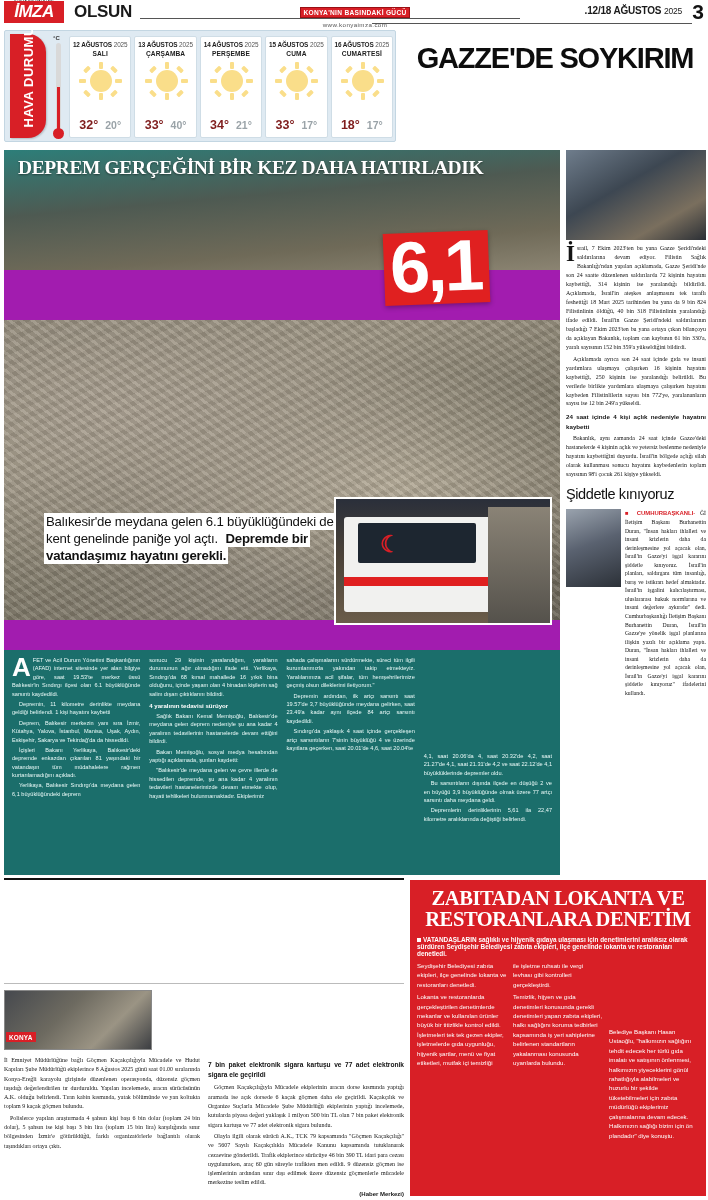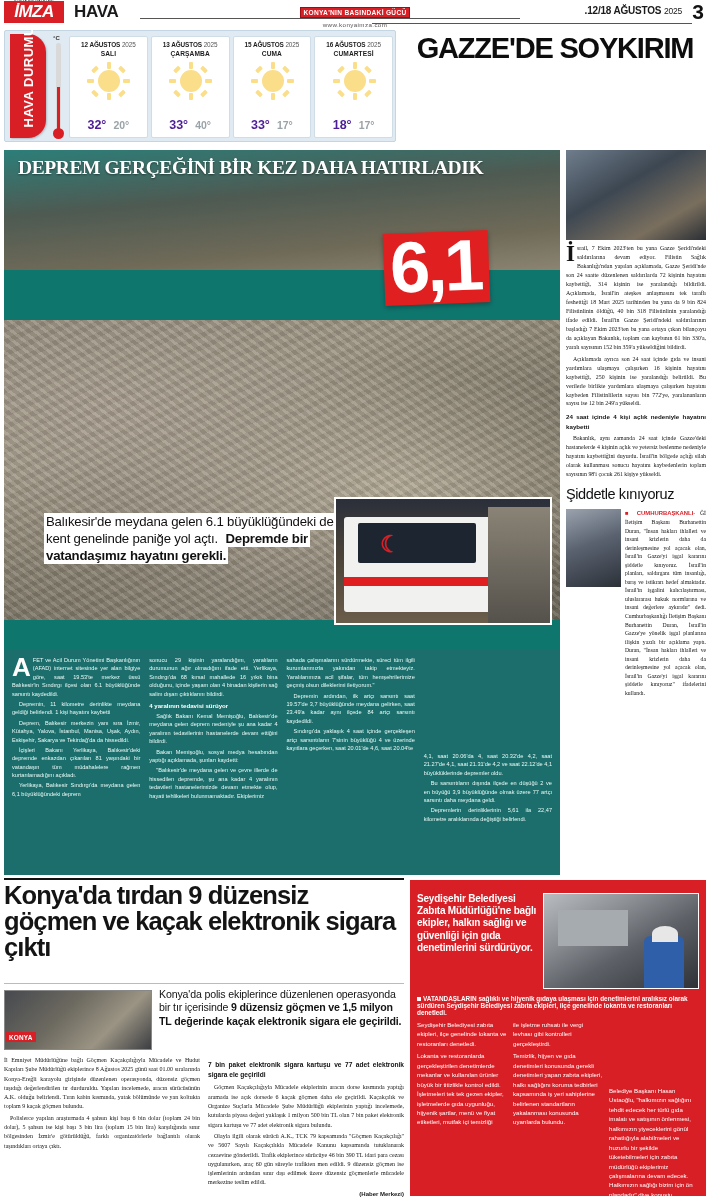--- a/index.html
+++ b/index.html
@@ -74,44 +74,44 @@
     flex:1; background:#fff; border:1px solid #cfdde6; border-radius:2px;
     display:flex; flex-direction:column; align-items:center; padding-top:4px;
   }
   .wc-date { font-size:6.4px; font-weight:bold; color:#1d1d1d; letter-spacing:-0.1px; white-space:nowrap;}
   .wc-date .y { font-weight:normal; color:#555; }
   .wc-day { font-size:6.6px; font-weight:bold; color:#1d1d1d; margin-top:2px; letter-spacing:0.1px;}
   .wc-icon { margin-top:5px; width:44px; height:40px; position:relative; }
   .sun-core { position:absolute; left:12px; top:8px; width:22px; height:22px; background:#fade8a; border-radius:50%; }
   .ray { position:absolute; background:#fade8a; border-radius:1px; }
   .wc-temps { margin-top:auto; margin-bottom:5px; display:flex; align-items:baseline; gap:7px; }
-  .t-hi { font-size:12.5px; font-weight:bold; color:#4c1d95; }
+  .t-hi { font-size:12.5px; font-weight:bold; color:#7f1d1d; }
   .t-lo { font-size:10.5px; font-weight:bold; color:#9aa3a8; }
 
   
   .gaza-top { position:absolute; left:404px; top:30px; width:302px; height:112px; }
   .gz-kicker {
     font-family:"Liberation Serif", serif; font-size:16.5px; font-weight:bold;
     text-align:center; color:#111; letter-spacing:-0.2px; margin-top:2px;
   }
   .gz-title {
     font-size:29px; font-weight:bold; text-align:center; color:#0d0d0d;
-    letter-spacing:-1.2px; line-height:1; margin-top:4px;
+    letter-spacing:-1.2px; line-height:1; margin-top:14px;
     font-family:"Liberation Sans", sans-serif;
   }
   .gz-sum {
     font-family:"Liberation Serif", serif; font-size:10.2px; font-weight:bold;
     text-align:center; line-height:1.22; color:#111; margin-top:4px; padding:0 2px;
   }
   .gz-sum span { background:#fdf14f; box-decoration-break: clone; -webkit-box-decoration-break: clone; }
 
   
   .quake {
     position:absolute; left:4px; top:150px; width:556px; height:500px;
-    background:#0f766e; overflow:hidden;
+    background:#a21caf; overflow:hidden;
   }
   .q-photo-top {
     position:absolute; left:0; top:0; width:556px; height:120px;
     background:linear-gradient(175deg,#2d7e79 0%,#4e5a52 40%,#6f6a58 75%,#8b8472 100%);
   }
   .q-kicker {
     position:absolute; left:14px; top:7px; z-index:4;
     font-size:19.5px; font-weight:bold; color:#fff;
     letter-spacing:-0.4px; text-shadow:0 1px 2px rgba(0,0,0,.45);
     font-family:"Liberation Serif", serif;
@@ -249,21 +249,21 @@
   .z-col .sp { display:block; height:66px; }
 </style>
 </head>
 <body>
 
 <div class="page">
 
   <div class="masthead">
     <div class="mh-logo-top">KONYA'NIN GAZETESİ</div>
     <div class="mh-logo">İMZA</div>
-    <div class="mh-section">HAVA</div>
+    <div class="mh-section">OLSUN</div>
     <div class="mh-rule"></div>
     <div class="mh-rule2"></div>
     <div class="mh-center">
       <div class="mh-slogan">KONYA'NIN BASINDAKİ GÜCÜ</div>
       <div class="mh-url">www.konyaimza.com</div>
     </div>
     <div class="mh-date"><span>.12</span><span>/18 AĞUSTOS</span> <span class="yr">2025</span></div>
     <div class="mh-pageno">3</div>
   </div>
 
@@ -312,20 +312,39 @@
           <div class="ray" style="left:34px;top:4px;width:4px;height:7px;transform:rotate(-45deg)"></div>
           <div class="ray" style="left:7px;top:28px;width:4px;height:7px;transform:rotate(-45deg)"></div>
           <div class="ray" style="left:34px;top:28px;width:4px;height:7px;transform:rotate(45deg)"></div>
         </div>
         <div class="wc-temps">
           <span class="t-hi">33°</span>
           <span class="t-lo">40°</span>
         </div>
       </div>
 
+      <div class="wcard">
+        <div class="wc-date"><span>14 AĞUSTOS</span> <span class="y">2025</span></div>
+        <div class="wc-day">PERŞEMBE</div>
+        <div class="wc-icon">
+          <div class="sun-core"></div>
+          <div class="ray" style="left:21px;top:0px;width:4px;height:7px"></div>
+          <div class="ray" style="left:21px;top:31px;width:4px;height:7px"></div>
+          <div class="ray" style="left:1px;top:17px;width:7px;height:4px"></div>
+          <div class="ray" style="left:37px;top:17px;width:7px;height:4px"></div>
+          <div class="ray" style="left:7px;top:4px;width:4px;height:7px;transform:rotate(45deg)"></div>
+          <div class="ray" style="left:34px;top:4px;width:4px;height:7px;transform:rotate(-45deg)"></div>
+          <div class="ray" style="left:7px;top:28px;width:4px;height:7px;transform:rotate(-45deg)"></div>
+          <div class="ray" style="left:34px;top:28px;width:4px;height:7px;transform:rotate(45deg)"></div>
+        </div>
+        <div class="wc-temps">
+          <span class="t-hi">34°</span>
+          <span class="t-lo">21°</span>
+        </div>
+      </div>
 
       <div class="wcard">
         <div class="wc-date"><span>15 AĞUSTOS</span> <span class="y">2025</span></div>
         <div class="wc-day">CUMA</div>
         <div class="wc-icon">
           <div class="sun-core"></div>
           <div class="ray" style="left:21px;top:0px;width:4px;height:7px"></div>
           <div class="ray" style="left:21px;top:31px;width:4px;height:7px"></div>
           <div class="ray" style="left:1px;top:17px;width:7px;height:4px"></div>
           <div class="ray" style="left:37px;top:17px;width:7px;height:4px"></div>
@@ -435,50 +454,39 @@
         <div style="flex:1;font-size:5.7px;line-height:1.5;text-align:justify;">
           <span style="font-family:'Liberation Sans',sans-serif;font-weight:bold;color:#d81f26;font-size:5.9px;">■ </span><span style="font-family:'Liberation Sans',sans-serif;font-weight:bold;color:#d81f26;font-size:5.9px;">CUMHURBAŞKANLI-</span>
           <span>Ğİ İletişim Başkanı Burhanettin Duran, "İnsan hakları ihlalleri ve insani krizlerin daha da derinleşmesine yol açacak olan, İsrail'in Gazze'yi işgal kararını şiddetle kınıyoruz. İsrail'in planları, saldırganı tüm insanlığı, barış ve istikrarı hedef almaktadır. İsrail'in işgalini kalıcılaştırması, uluslararası hukuk normlarına ve insani değerlere aykırıdır" dedi. Cumhurbaşkanlığı İletişim Başkanı Burhanettin Duran, İsrail'in Gazze'ye yönelik işgal planlarına ilişkin yazılı bir açıklama yaptı. Duran, "İnsan hakları ihlalleri ve insani krizlerin daha da derinleşmesine yol açacak olan, İsrail'in Gazze'yi işgal kararını şiddetle kınıyoruz" ifadelerini kullandı.</span>
         </div>
       </div>
     </div>
   </div>
 
   <div class="konya">
     <div class="k-rule"></div>
-    <div class="k-title">Konya'da tırdan 9 düzensiz göçmen ve kaçak elektronik sigara çıktı</div>
     <div class="k-rule2"></div>
     <div class="k-photo"></div>
     <div class="k-badge">KONYA</div>
-    <div class="k-lead">
-      <span>Konya'da polis ekiplerince düzenlenen operasyonda bir tır içerisinde </span><b>9 düzensiz göçmen ve 1,5 milyon TL değerinde kaçak elektronik sigara ele geçirildi.</b>
-    </div>
     <div class="k-body">
       <div class="kc">
         <p class="first">İl Emniyet Müdürlüğüne bağlı Göçmen Kaçakçılığıyla Mücadele ve Hudut Kapıları Şube Müdürlüğü ekiplerince 8 Ağustos 2025 günü saat 01.00 sıralarında Konya-Ereğli karayolu girişinde düzenlenen operasyonda, düzensiz göçmen taşıdığı değerlendirilen tır durduruldu. Yapılan incelemede, aracın sürücüsünün A.K. olduğu belirlendi. Tırın kabin kısmında, yatak bölümünde ve yan koltukta toplam 9 kaçak göçmen bulundu.</p>
         <p>Polislerce yapılan araştırmada 4 şahsın kişi başı 6 bin dolar (toplam 24 bin dolar), 5 şahsın ise kişi başı 3 bin lira (toplam 15 bin lira) karşılığında sınır bölgesinden İzmir'e götürüldüğü, farklı organizatörlerle bağlantılı olarak taşındıkları ortaya çıktı.</p>
       </div>
       <div class="kc">
         <h4>7 bin paket elektronik sigara kartuşu ve 77 adet elektronik sigara ele geçirildi</h4>
         <p>Göçmen Kaçakçılığıyla Mücadele ekiplerinin aracın dorse kısmında yaptığı aramada ise açık dorsede 6 kaçak göçmen daha ele geçirildi. Kaçakçılık ve Organize Suçlarla Mücadele Şube Müdürlüğü ekiplerinin yaptığı incelemede, kutularda piyasa değeri yaklaşık 1 milyon 500 bin TL olan 7 bin paket elektronik sigara kartuşu ve 77 adet elektronik sigara bulundu.</p>
         <p>Olayla ilgili olarak sürücü A.K., TCK 79 kapsamında "Göçmen Kaçakçılığı" ve 5607 Sayılı Kaçakçılıkla Mücadele Kanunu kapsamında tutuklanarak cezaevine gönderildi. Trafik ekiplerince sürücüye 46 bin 390 TL idari para cezası uygulanırken, araç 60 gün süreyle trafikten men edildi. 9 düzensiz göçmen ise işlemlerinin ardından sınır dışı edilmek üzere düzensiz göçmenlerle mücadele merkezine teslim edildi.</p>
         <p class="first" style="text-align:right;"><span class="k-src">(Haber Merkezi)</span></p>
       </div>
     </div>
   </div>
 
   <div class="zabita">
-    <div class="z-head">
-      <div class="z-lead">Seydişehir Belediyesi Zabıta Müdürlüğü'ne bağlı ekipler, halkın sağlığı ve güvenliği için gıda denetimlerini sürdürüyor.</div>
-      <div class="z-photo">
-        <div class="z-hood"></div>
-        <div class="z-worker"></div>
-        <div class="z-hat"></div>
-      </div>
-    </div>
+    <div class="z-title">ZABITADAN LOKANTA VE RESTORANLARA DENETİM</div>
     <div class="z-bullet">
       <span class="sq"></span><span>VATANDAŞLARIN sağlıklı ve hijyenik gıdaya ulaşması için denetimlerini aralıksız olarak sürdüren Seydişehir Belediyesi zabıta ekipleri, ilçe genelinde lokanta ve restoranları denetledi.</span>
     </div>
     <div class="z-cols">
       <div class="z-col">
         <p>Seydişehir Belediyesi zabıta ekipleri, ilçe genelinde lokanta ve restoranları denetledi.</p>
         <p>Lokanta ve restoranlarda gerçekleştirilen denetimlerde mekanlar ve kullanılan ürünler büyük bir titizlikle kontrol edildi. İşletmeleri tek tek gezen ekipler, işletmelerde gıda uygunluğu, hijyenik şartlar, menü ve fiyat etiketleri, mutfak içi temizliği</p>
       </div>
       <div class="z-col">
         <p>ile işletme ruhsatı ile vergi levhası gibi kontrolleri gerçekleştirdi.</p>

